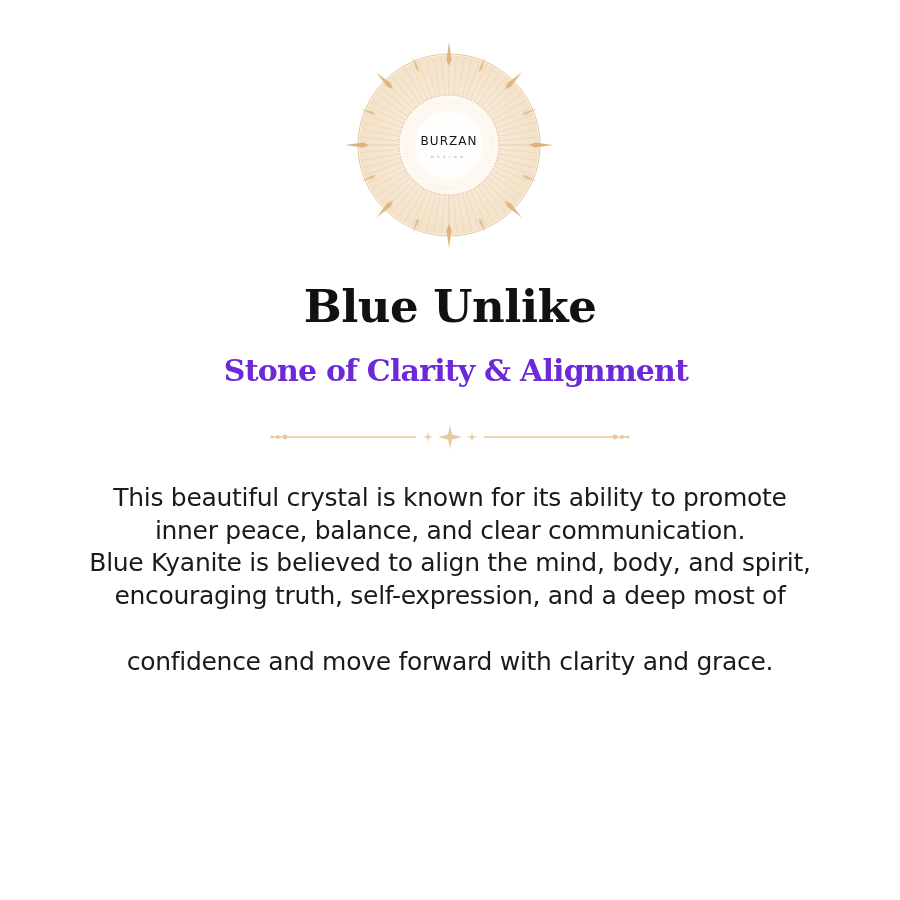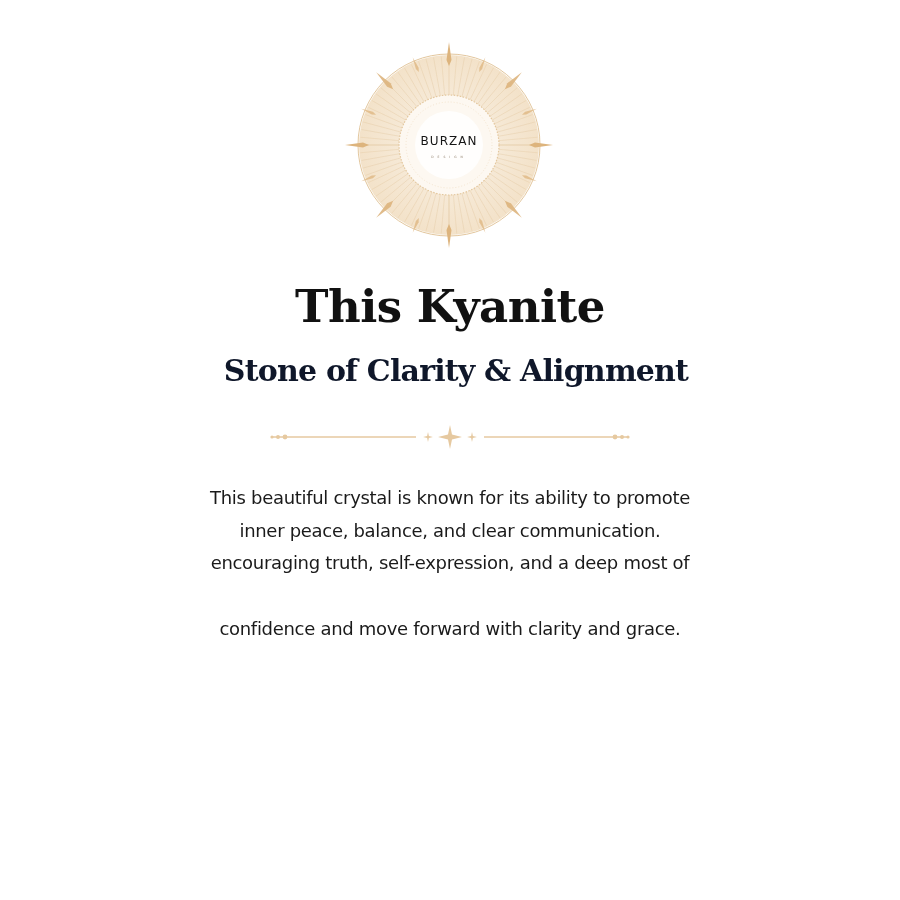--- a/index.html
+++ b/index.html
@@ -57,39 +57,39 @@
     }
     .subtitle {
       position: absolute;
       left: 0; right: 0;
       top: 353px;
       text-align: center;
       font-family: "DejaVu Serif", serif;
       font-size: 30px;
       font-weight: bold;
       letter-spacing: -0.8px;
-      color: #0f172a;
+      color: #6d28d9;
       margin: 0;
       padding-left: 12px;
     }
     .divider {
       position: absolute;
       left: 268px;
       top: 424px;
       width: 364px;
       height: 26px;
     }
     .body-text {
       position: absolute;
       left: 60px;
       right: 60px;
       top: 482px;
       text-align: center;
       font-family: "DejaVu Sans", sans-serif;
-      font-size: 18px;
+      font-size: 25px;
       line-height: 32.7px;
       color: #1a1a1a;
       letter-spacing: -0.3px;
     }
     .body-text .line {
       display: block;
       white-space: nowrap;
     }
     .body-text .gap {
       display: block;
@@ -214,21 +214,21 @@
       <path d="M109 12 L110.5 24 L109 28 L107.5 24 Z" transform="rotate(202.5 109 107)" opacity="0.75"></path>
       <path d="M109 12 L110.5 24 L109 28 L107.5 24 Z" transform="rotate(247.5 109 107)" opacity="0.75"></path>
       <path d="M109 12 L110.5 24 L109 28 L107.5 24 Z" transform="rotate(292.5 109 107)" opacity="0.75"></path>
       <path d="M109 12 L110.5 24 L109 28 L107.5 24 Z" transform="rotate(337.5 109 107)" opacity="0.75"></path>
     </g>
   </svg>
   <div class="logo-text">BURZAN</div>
   <div class="logo-sub">DESIGN</div>
 </div>
 
-<h1 class="title">This Kyanite</h1>
+<h1 class="title">Blue Unlike</h1>
 <h2 class="subtitle">Stone of Clarity &amp; Alignment</h2>
 
 <div class="divider">
   <svg width="364" height="26" viewBox="0 0 364 26">
     <g fill="#e6c9a0" stroke="#e6c9a0">
 
       <circle cx="4" cy="13" r="1.6" stroke="none"></circle>
       <circle cx="10" cy="13" r="2" stroke="none"></circle>
       <circle cx="17" cy="13" r="2.4" stroke="none"></circle>
       <line x1="4" y1="13" x2="148" y2="13" stroke-width="1.4"></line>
@@ -243,19 +243,20 @@
       <circle cx="354" cy="13" r="2" stroke="none"></circle>
       <circle cx="360" cy="13" r="1.6" stroke="none"></circle>
     </g>
   </svg>
 </div>
 
 <div class="body-text">
   <div>
     <span class="line">This beautiful crystal is known for its ability to promote</span>
     <span class="line">inner peace, balance, and clear communication.</span>
+    <span class="line">Blue Kyanite is believed to align the mind, body, and spirit,</span>
     <span class="line">encouraging truth, self-expression, and a deep most of</span>
   </div>
   <span class="gap"></span>
   <div>
     <span class="line">confidence and move forward with clarity and grace.</span>
   </div>
 </div>
 
 </body></html>

